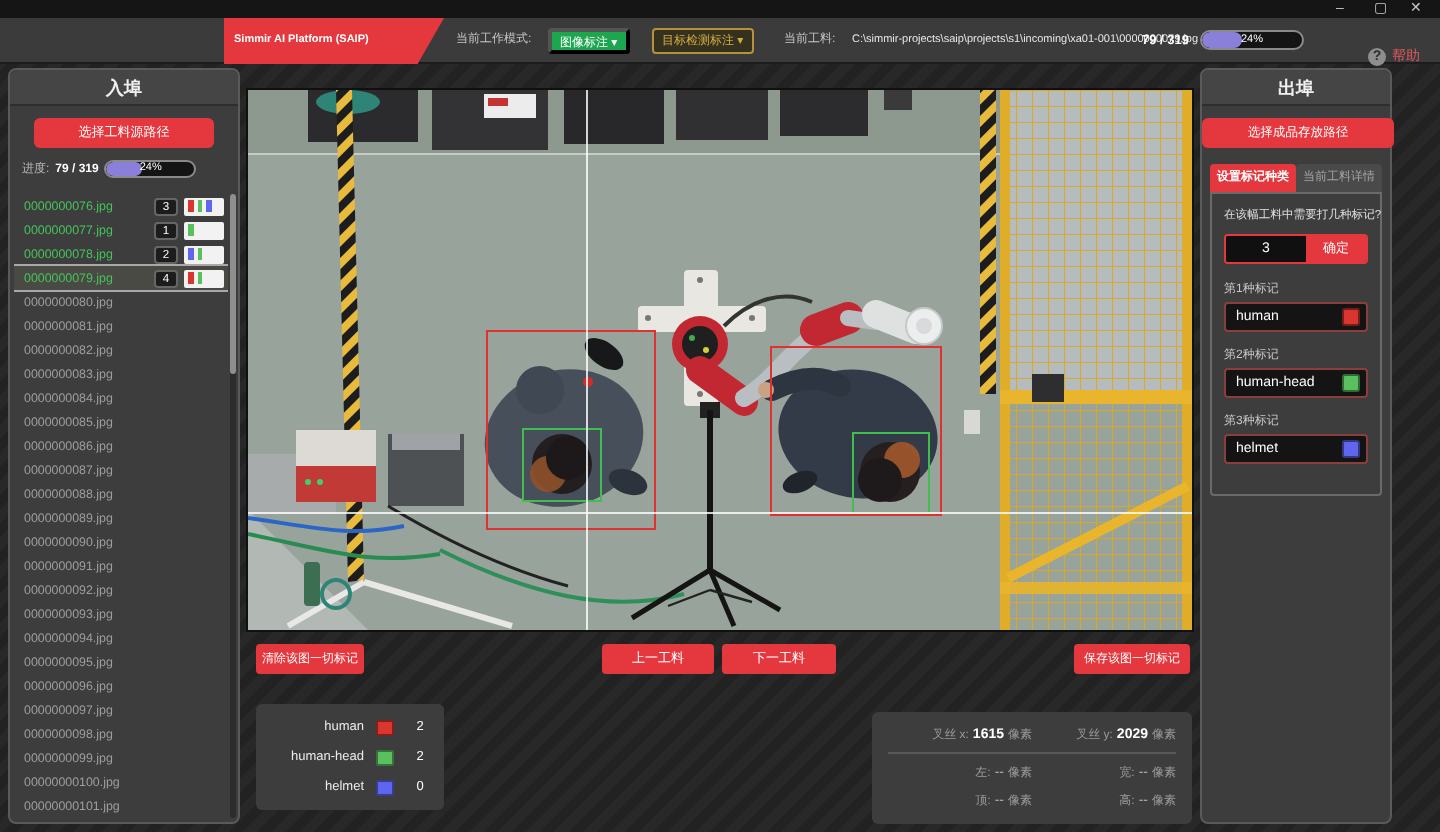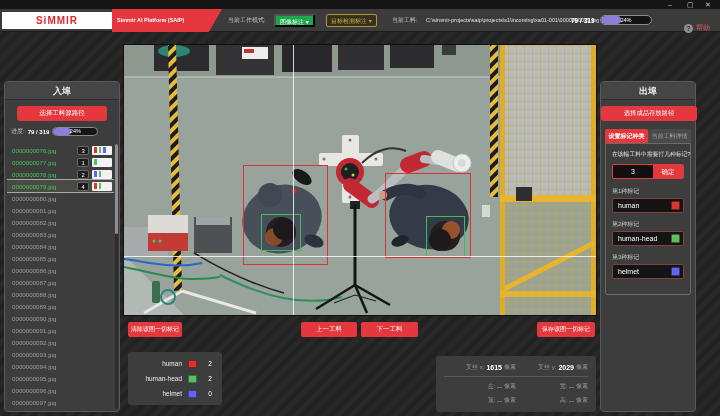--- a/index.html
+++ b/index.html
@@ -27,21 +27,21 @@
   .hpath{position:absolute;top:0;height:23px;line-height:23px;font-size:5.5px;color:#e8e8e8;white-space:nowrap;}
   .hcount{position:absolute;top:0;height:23px;line-height:23px;font-size:6.5px;color:#fff;font-weight:bold;white-space:nowrap;}
   .pill{position:absolute;background:#141414;border:1px solid #8a8a8a;border-radius:5px;overflow:hidden;}
   .pill .fill{position:absolute;left:0;top:0;bottom:0;background:#8a7fd9;border-radius:4px;}
   .pill .pct{position:relative;text-align:center;font-size:5.5px;color:#fff;}
   .help{position:absolute;top:14px;left:684px;display:flex;align-items:center;gap:3px;}
   .help .qicon{width:9px;height:9px;border-radius:50%;background:#8e8e8e;color:#2c2c2c;font-size:7px;
         font-weight:bold;text-align:center;line-height:9px;}
   .help .htext{font-size:7px;color:#e0595f;}
   
-  .panel{position:absolute;top:34px;bottom:4px;background:#3d3d3d;border:1px solid #5a5a5a;border-radius:4px;margin-top:47px;}
+  .panel{position:absolute;top:34px;bottom:4px;background:#3d3d3d;border:1px solid #5a5a5a;border-radius:4px;}
   .panel-title{height:18px;line-height:18px;text-align:center;font-size:9px;font-weight:bold;color:#f0f0f0;
         background:#454545;border-bottom:1px solid #2e2e2e;border-radius:4px 4px 0 0;}
   .red-btn{background:#e5383e;color:#fff;border:none;border-radius:3px;font-size:6.5px;
         font-family:inherit;cursor:pointer;}
   
   #left-panel{left:4px;width:116px;}
   .lp-select{display:block;margin:6px auto 0 auto;width:90px;height:15px;}
   .lp-progress{display:flex;align-items:center;margin:6px 4px 4px 6px;gap:3px;}
   .lp-progress .plabel{font-size:6px;color:#b9b9b9;}
   .lp-progress .pcount{font-size:6px;color:#fff;font-weight:bold;}
@@ -109,21 +109,20 @@
 
 <div id="app">
 
   <div class="titlebar">
     <span class="winctl" style="left:668px;">–</span>
     <span class="winctl" style="left:687px;">▢</span>
     <span class="winctl" style="left:705px;">✕</span>
   </div>
 
   <div class="header">
-    <div class="logo">SiMMIR</div>
     <div class="banner">Simmir AI Platform (SAIP)</div>
     <span class="hlabel" style="left:228px;">当前工作模式:</span>
     <button class="hbtn green" style="left:274px;">图像标注 ▾</button>
     <button class="hbtn gold" style="left:326px;">目标检测标注 ▾</button>
     <span class="hlabel" style="left:392px;">当前工料:</span>
     <span class="hpath" style="left:426px;">C:\simmir-projects\saip\projects\s1\incoming\xa01-001\0000000079.jpg</span>
     <span class="hcount" style="left:571px;">79 / 319</span>
     <div class="pill" style="left:600px;top:6px;width:52px;height:10px;">
       <div class="fill" id="header-fill" style="width: 40%;"></div>
       <div class="pct" style="line-height:8px;">24%</div>

